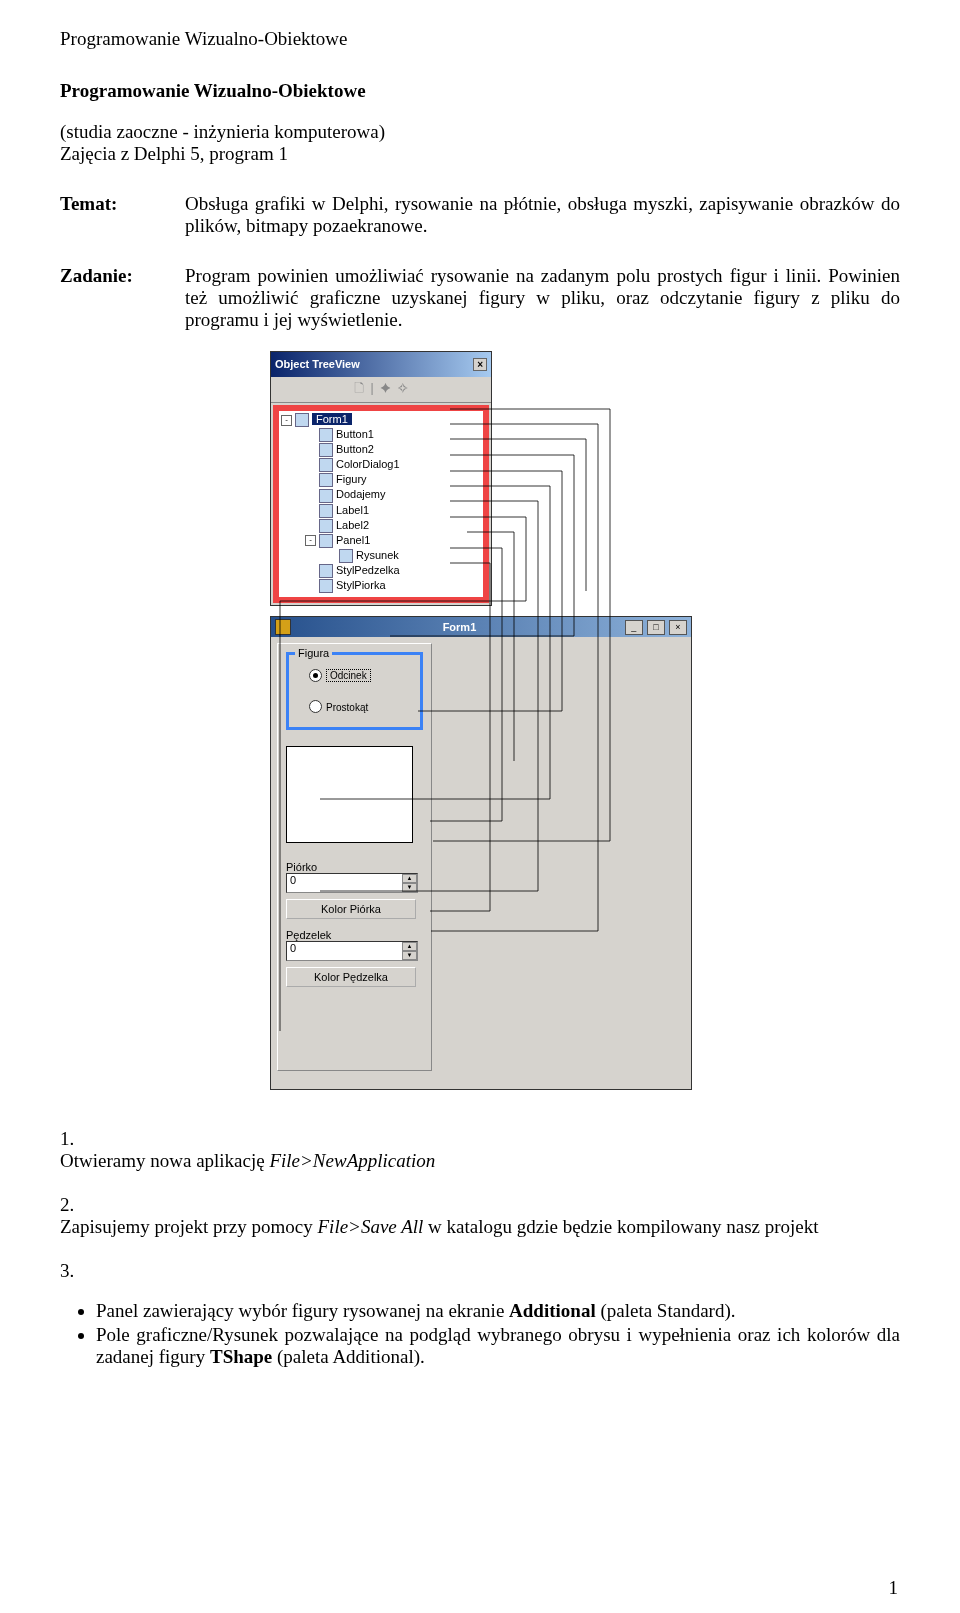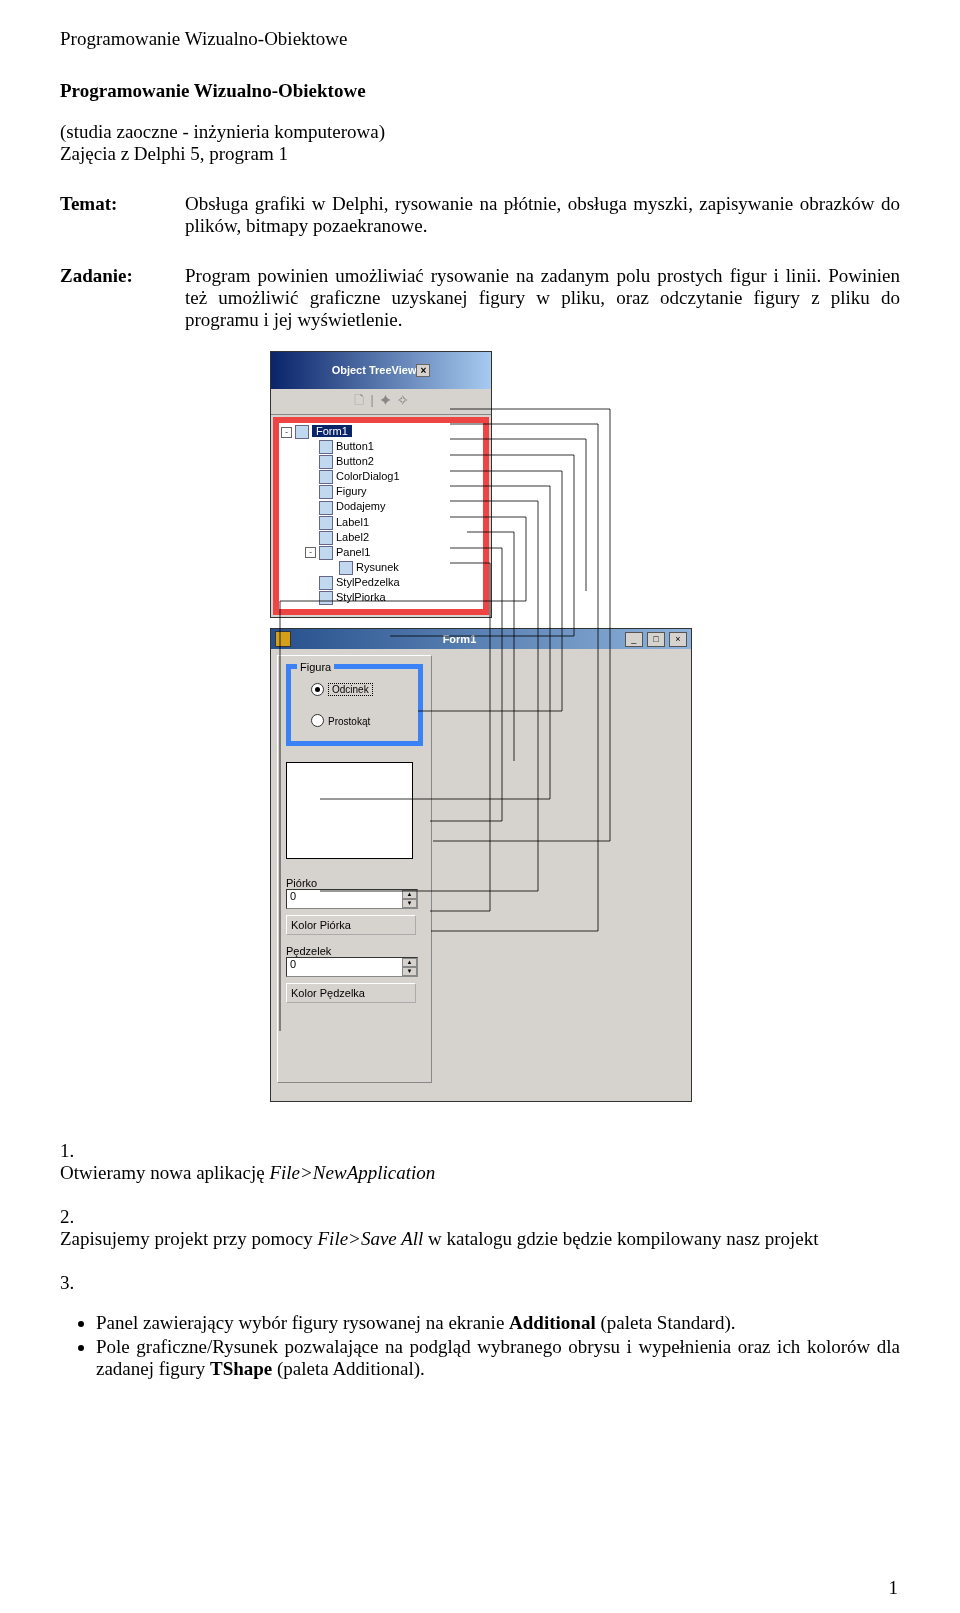--- a/index.html
+++ b/index.html
@@ -55,23 +55,23 @@
     background: #d6d3ce;
     font-family: Tahoma, sans-serif;
     font-size: 11px;
     color: #000;
     width: 220px;
   }
   .tv-title {
     background: linear-gradient(to right,#0a246a,#a6caf0);
     color: #fff;
     font-weight: bold;
-    padding: 12px 4px;
-    display: flex;
-    justify-content: center;
+    padding: 6px 4px;
+    display: flex;
+    justify-content: space-between;
   }
   .tv-title .x {
     background: #d6d3ce;
     color: #000;
     font-family: sans-serif;
     font-size: 10px;
     padding: 0 3px;
     border: 1px solid #666;
   }
   .tv-toolbar {
@@ -173,21 +173,21 @@
     height: 428px;
     border: 1px solid #888;
     border-top-color: #fff;
     border-left-color: #fff;
     background: #d6d3ce;
     padding: 4px 8px 8px 8px;
     box-sizing: border-box;
     position: relative;
   }
   .group {
-    border: 5px solid #3b82f6;
+    border: 3px solid #3b82f6;
     margin-top: 4px;
     padding: 8px 6px;
     position: relative;
   }
   .group-title {
     position: absolute;
     top: -8px;
     left: 6px;
     background: #d6d3ce;
     padding: 0 3px;
@@ -235,20 +235,21 @@
     flex-direction: column;
   }
   .num-input .spin span{
     flex:1; border:1px solid #888; background:#d6d3ce;
     font-size:6px; text-align:center; line-height:7px;
   }
   .btn {
     display: block;
     border: 1px outset #fff;
     background: #d6d3ce;
+    text-align: center;
     font-size: 11px;
     padding: 3px 4px;
     margin-top: 6px;
     width: 120px;
   }
   
   .connector-svg {
     position: absolute;
     top: 0; left: 0;
     width: 420px;

